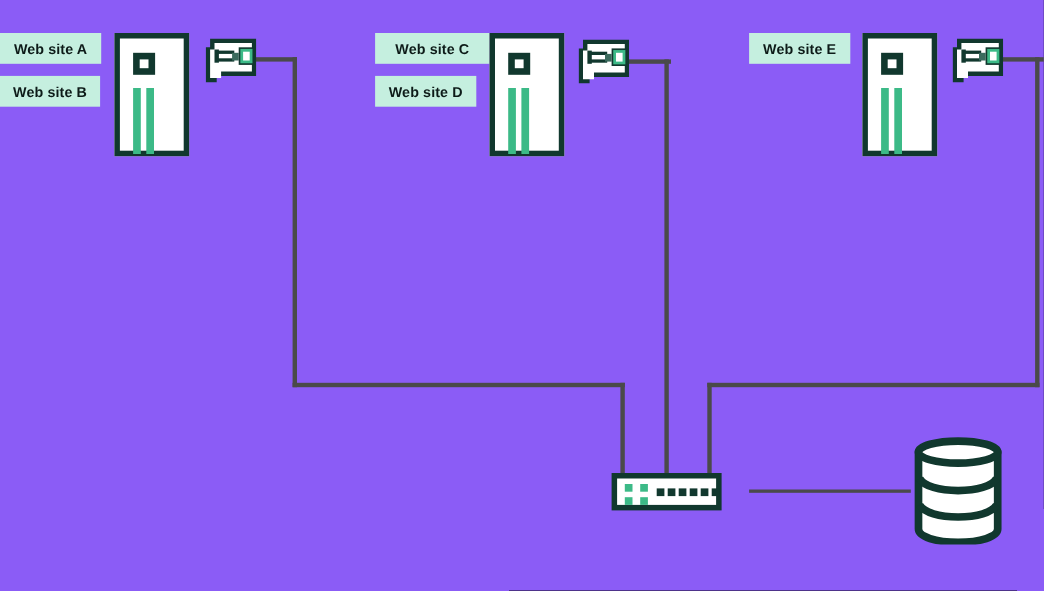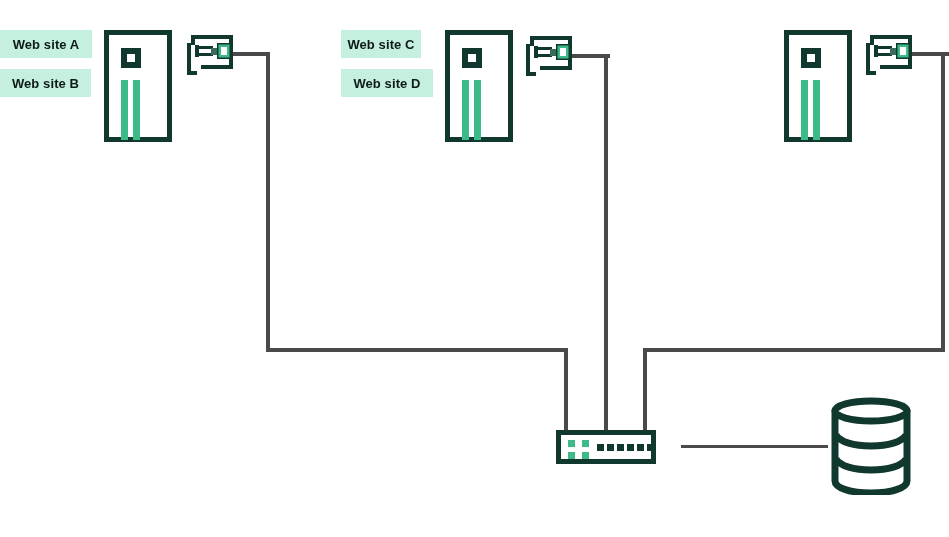--- a/index.html
+++ b/index.html
@@ -4,21 +4,21 @@
 <style>
   html, body {
     margin: 0;
     padding: 0;
     background: #000000;
   }
   #canvas {
     position: relative;
     width: 949px;
     height: 537px;
-    background: #ffffff;
+    background: #8b5cf6;
     overflow: hidden;
     font-family: "Liberation Sans", sans-serif;
   }
 
   
   .line {
     position: absolute;
     background: #4a4a4a;
   }
 
@@ -166,21 +166,21 @@
       <rect x="8" y="10" width="4" height="12" fill="#11382e"></rect>
       <rect x="10" y="11" width="16" height="3" fill="#11382e"></rect>
       <rect x="10" y="18" width="16" height="3" fill="#11382e"></rect>
       <rect x="24" y="13" width="6" height="7" fill="#3a6b5d"></rect>
       <rect x="30" y="8" width="14" height="16" fill="#11382e"></rect>
       <rect x="31.5" y="9.5" width="11" height="13" fill="#3cba87"></rect>
       <rect x="34" y="12" width="6" height="8" fill="#ffffff"></rect>
     </svg>
   </div>
 
-  <div class="badge" style="left:341px; top:30px; width:80px;">
+  <div class="badge" style="left:341px; top:30px; width:104px;">
     <span>Web site C</span>
   </div>
   <div class="badge" style="left:341px; top:69px; width:92px;">
     <span>Web site D</span>
   </div>
 
   <div class="server" style="left:445px; top:30px;">
     <div class="inner">
       <div class="drive"></div>
       <div class="vent v1"></div>
@@ -195,20 +195,23 @@
       <rect x="8" y="10" width="4" height="12" fill="#11382e"></rect>
       <rect x="10" y="11" width="16" height="3" fill="#11382e"></rect>
       <rect x="10" y="18" width="16" height="3" fill="#11382e"></rect>
       <rect x="24" y="13" width="6" height="7" fill="#3a6b5d"></rect>
       <rect x="30" y="8" width="14" height="16" fill="#11382e"></rect>
       <rect x="31.5" y="9.5" width="11" height="13" fill="#3cba87"></rect>
       <rect x="34" y="12" width="6" height="8" fill="#ffffff"></rect>
     </svg>
   </div>
 
+  <div class="badge" style="left:681px; top:30px; width:92px;">
+    <span>Web site E</span>
+  </div>
 
   <div class="server" style="left:784px; top:30px;">
     <div class="inner">
       <div class="drive"></div>
       <div class="vent v1"></div>
       <div class="vent v2"></div>
     </div>
   </div>
 
   <div class="nic" style="left:866px; top:35px;">

